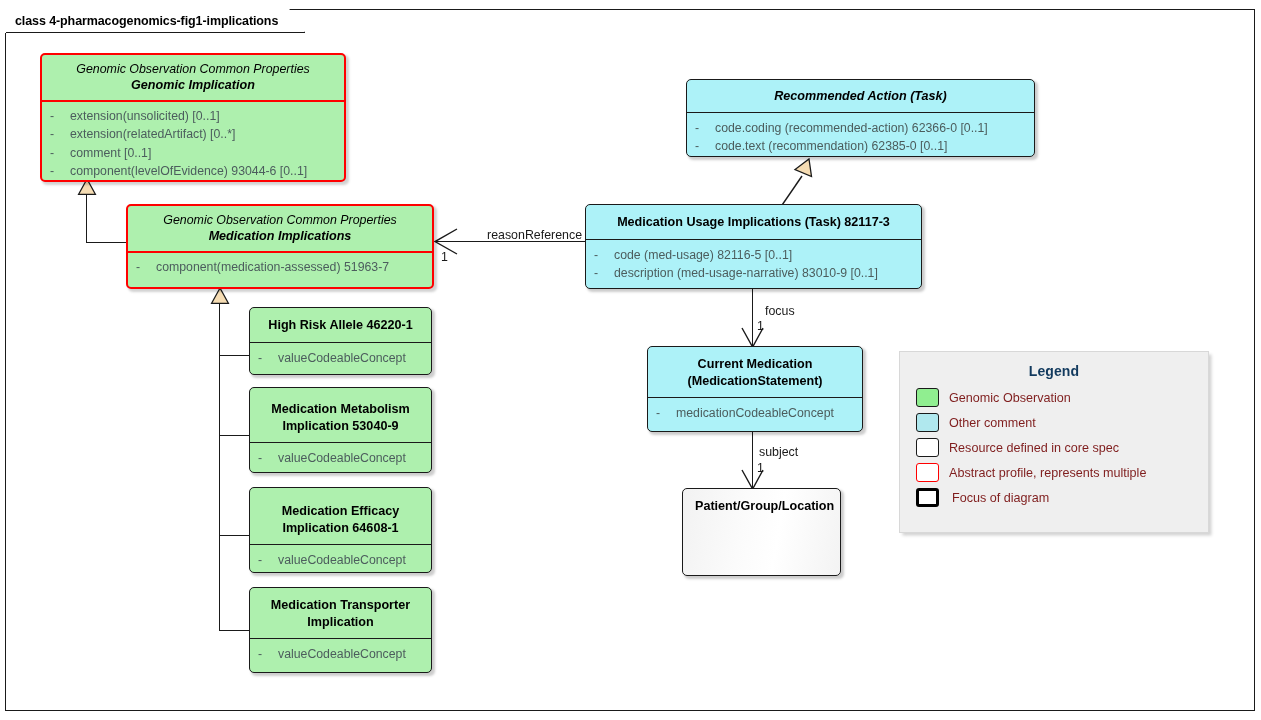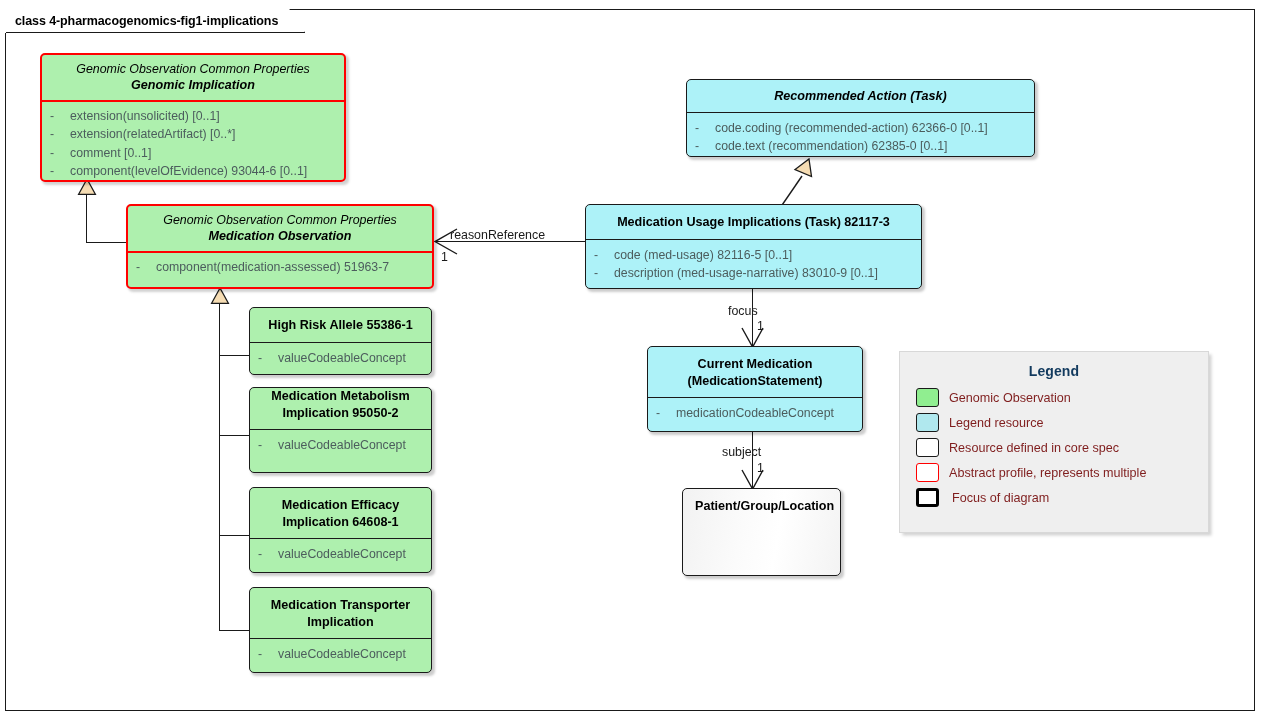--- a/index.html
+++ b/index.html
@@ -71,21 +71,21 @@
 
   
   .ln{position:absolute;background:#1a1a1a;}
   .ln.h{height:1.4px;}
   .ln.v{width:1.4px;}
   .tri-wrap{position:absolute;}
   .tri-wrap svg{display:block;overflow:visible;}
 
   
   .edge-label{
-    position:absolute;font-size:12.4px;color:#1a1a1a;white-space:nowrap;
+    position:absolute;font-size:12.4px;color:#1a1a1a;white-space:nowrap;margin-left:37px;
   }
   .mult{
     position:absolute;font-size:12.4px;color:#1a1a1a;white-space:nowrap;
   }
 
   
   .legend{
     position:absolute;left:899px;top:351px;width:310px;height:182px;
     background:#efefef;border:1px solid #d8d8d8;
     box-shadow:2.5px 2.5px 3px rgba(0,0,0,0.18);
@@ -198,60 +198,60 @@
       <div class="attr">
           <span class="vis">-</span>
           <span>component(levelOfEvidence) 93044-6 [0..1]</span>
         </div>
     </div>
   </div>
 
   <div class="uml green abstract" style="left:126px;top:204px;width:308px;height:85px;">
     <div class="uml-head">
       <span class="stereo">Genomic Observation Common Properties</span>
-      <span class="name ital">Medication Observation</span>
+      <span class="name ital">Medication Implications</span>
     </div>
     <div class="uml-sep"></div>
     <div class="uml-attrs">
       <div class="attr">
           <span class="vis">-</span>
           <span>component(medication-assessed) 51963-7</span>
         </div>
     </div>
   </div>
 
   <div class="uml green" style="left:249px;top:307px;width:183px;height:68px;">
     <div class="uml-head" style="padding-top:9px;padding-bottom:8px;">
-      <span class="name">High Risk Allele 55386-1</span>
+      <span class="name">High Risk Allele 46220-1</span>
     </div>
     <div class="uml-sep"></div>
     <div class="uml-attrs" style="padding-top:6px;">
       <div class="attr">
           <span class="vis">-</span>
           <span>valueCodeableConcept</span>
         </div>
     </div>
   </div>
 
   <div class="uml green" style="left:249px;top:387px;width:183px;height:86px;">
-    <div class="uml-head" style="padding-top:0;padding-bottom:8px;">
+    <div class="uml-head" style="padding-top:13px;padding-bottom:8px;">
       <span class="name">Medication Metabolism</span>
-      <span class="name">Implication 95050-2</span>
+      <span class="name">Implication 53040-9</span>
     </div>
     <div class="uml-sep"></div>
     <div class="uml-attrs" style="padding-top:6px;">
       <div class="attr">
           <span class="vis">-</span>
           <span>valueCodeableConcept</span>
         </div>
     </div>
   </div>
 
   <div class="uml green" style="left:249px;top:487px;width:183px;height:86px;">
-    <div class="uml-head" style="padding-top:9px;padding-bottom:8px;">
+    <div class="uml-head" style="padding-top:15px;padding-bottom:8px;">
       <span class="name">Medication Efficacy</span>
       <span class="name">Implication 64608-1</span>
     </div>
     <div class="uml-sep"></div>
     <div class="uml-attrs" style="padding-top:6px;">
       <div class="attr">
           <span class="vis">-</span>
           <span>valueCodeableConcept</span>
         </div>
     </div>
@@ -328,21 +328,21 @@
   <div class="legend">
     <div class="legend-title">Legend</div>
 
     <div class="legend-row">
       <span class="swatch sw-green"></span>
       <span class="legend-label">Genomic Observation</span>
     </div>
 
     <div class="legend-row">
       <span class="swatch sw-cyan"></span>
-      <span class="legend-label">Legend resource</span>
+      <span class="legend-label">Other comment</span>
     </div>
 
     <div class="legend-row">
       <span class="swatch sw-white"></span>
       <span class="legend-label">Resource defined in core spec</span>
     </div>
 
     <div class="legend-row">
       <span class="swatch sw-red"></span>
       <span class="legend-label">Abstract profile, represents multiple</span>

